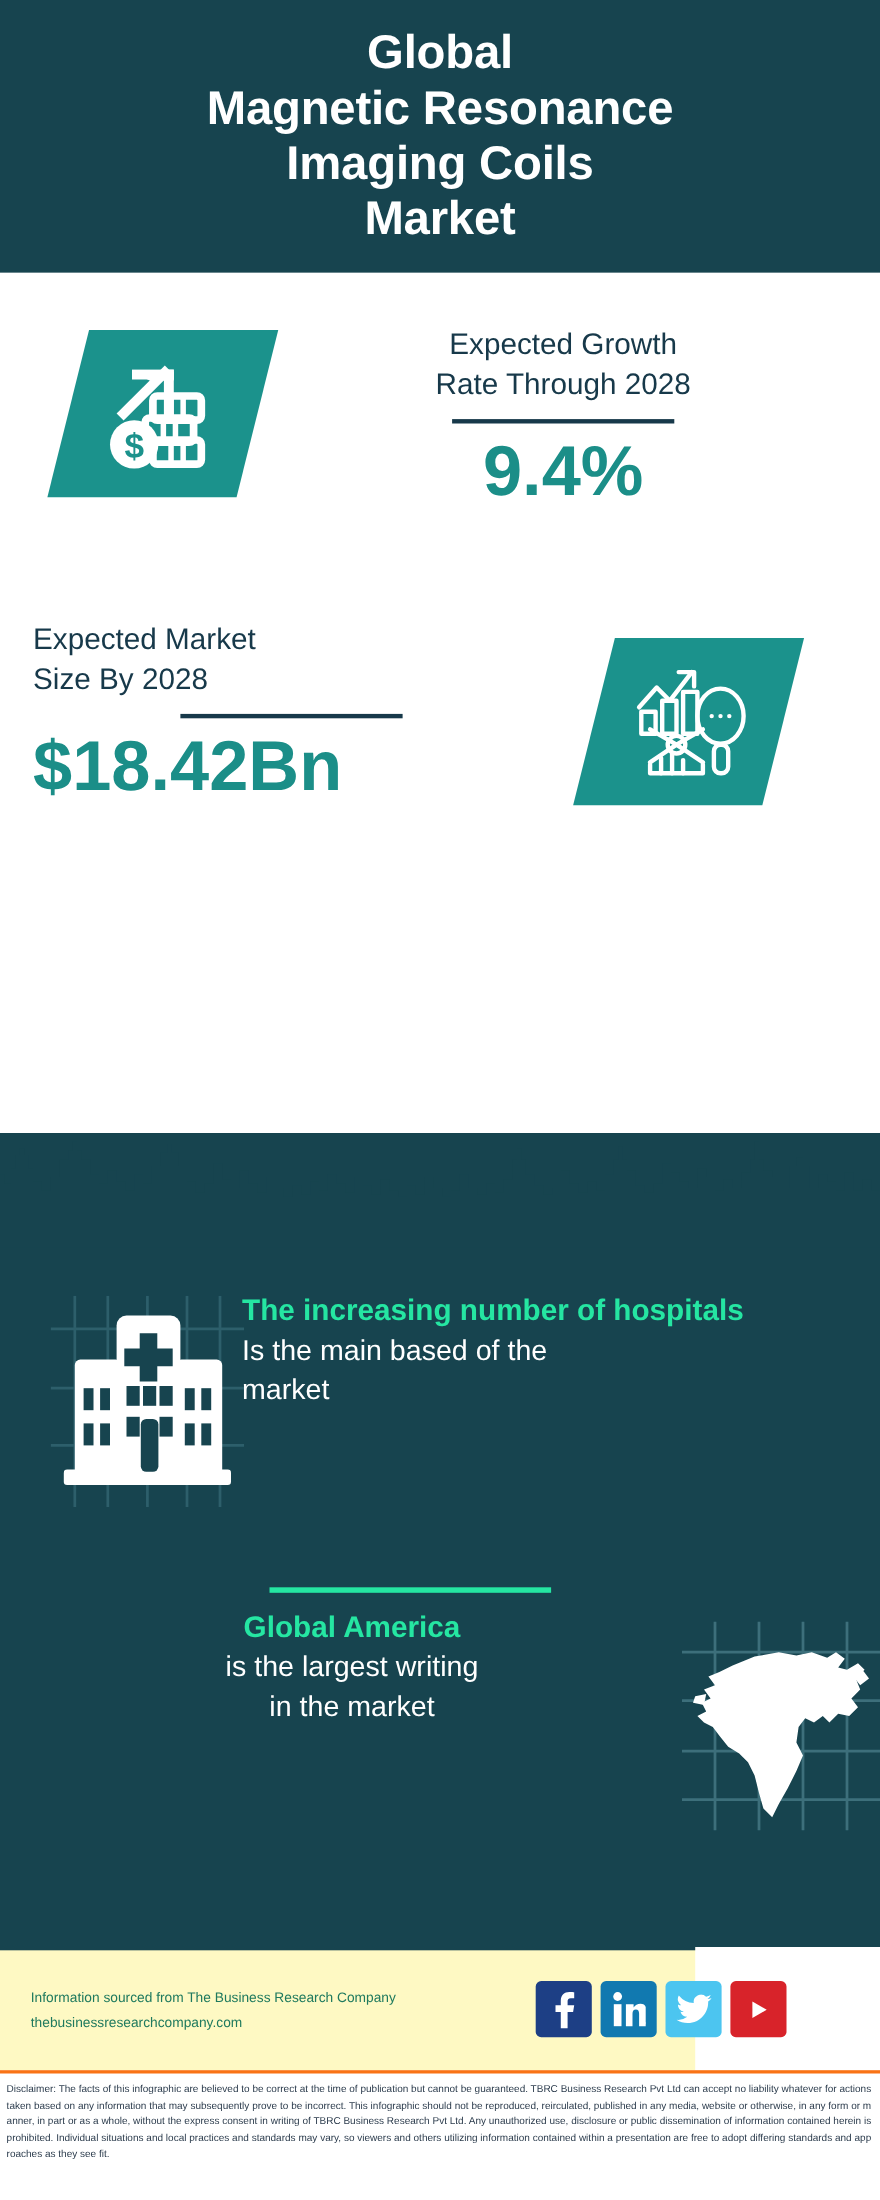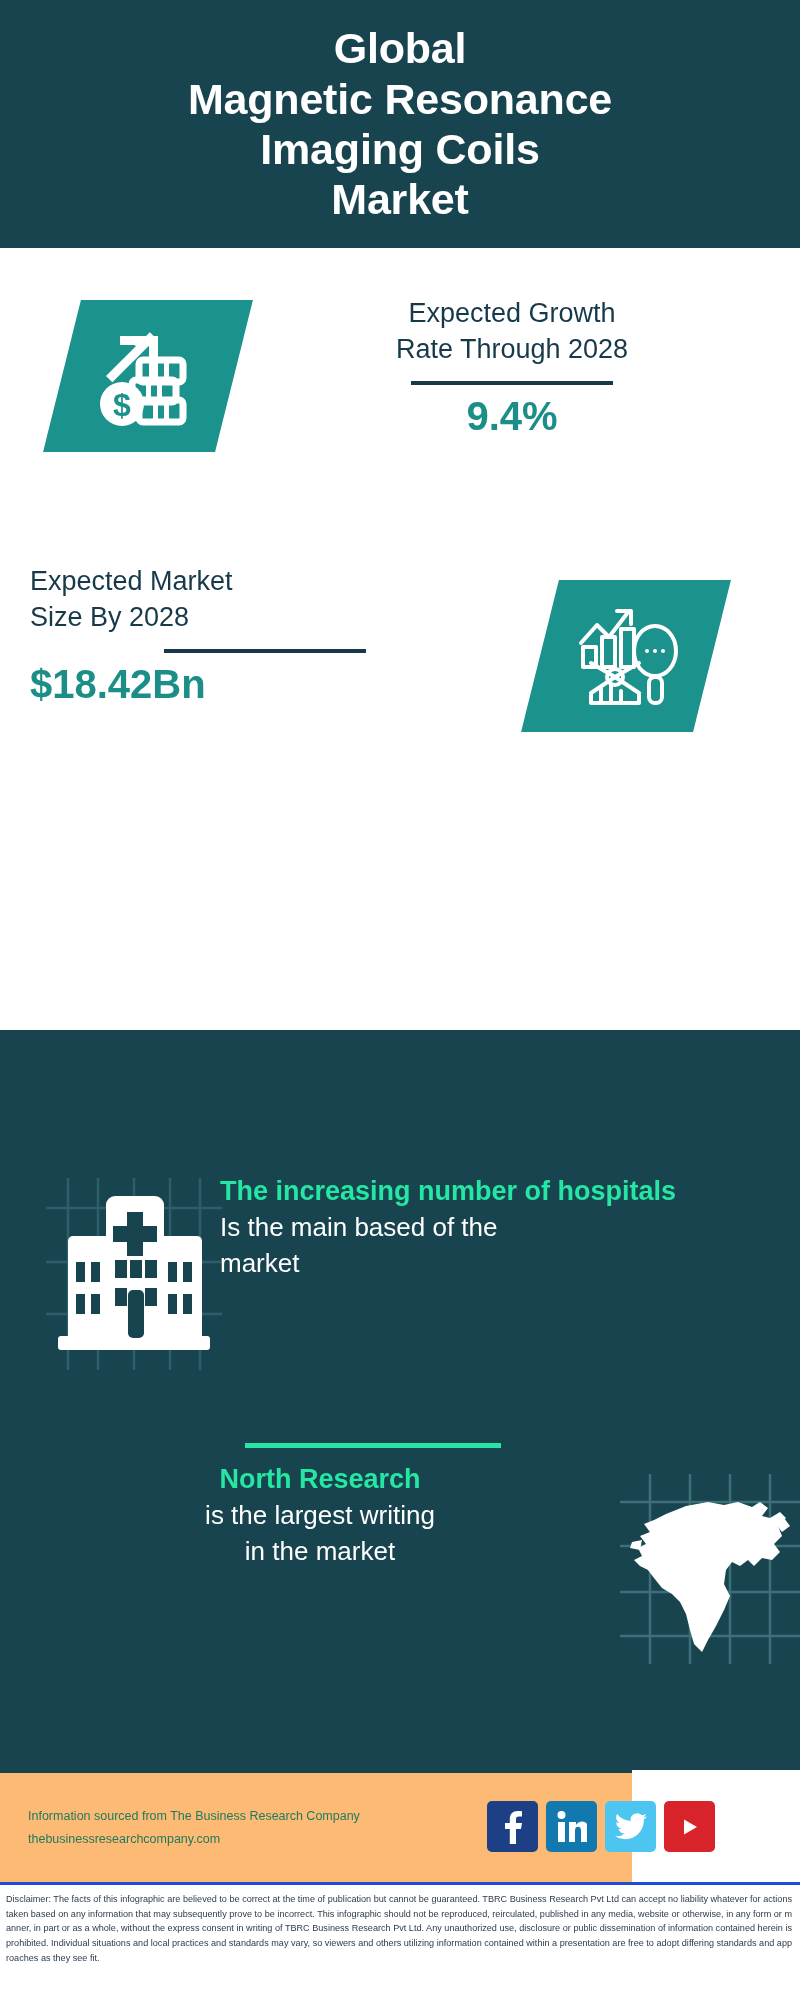--- a/index.html
+++ b/index.html
@@ -44,21 +44,21 @@
     text-align:center;
   }
   .stat-label {
     color:#17394a; font-size:27px; font-weight:normal; line-height:1.32;
     white-space:pre-line;
   }
   .rule-dark {
     width:202px; height:4px; background:#17394a; margin:14px auto 10px auto;
   }
   .stat-value {
-    color:#1b8e88; font-size:40px; font-weight:bold; line-height:1.05;
+    color:#1b8e88; font-size:64px; font-weight:bold; line-height:1.05;
   }
 
   
   #size-text-block {
     position:absolute; left:30px; top:316px; width:470px; text-align:left;
   }
   #size-icon { left:540px; top:332px; width:172px; height:152px; }
 
   
   #dark-panel {
@@ -96,39 +96,39 @@
     position:absolute; left:0; top:1462px; width:800px; height:220px;
   }
   #region-text {
     position:absolute; left:40px; top:0px; width:560px; text-align:center;
   }
   #map-icon { position:absolute; left:620px; top:12px; width:186px; height:190px; }
 
   
   #footer {
     position:absolute; left:0; top:1770px; width:632px; height:112px;
-    background:#fdba74; border-top:3px solid #17444f;
+    background:#fef9c3; border-top:3px solid #17444f;
   }
   #source-text {
     position:absolute; left:28px; top:32px; width:480px;
     color:#1f7a5e; font-size:12.5px; line-height:1.85;
     white-space:pre-line;
   }
   .social {
     position:absolute; top:28px; width:51px; height:51px; border-radius:5px;
     display:flex; align-items:center; justify-content:center;
   }
   #fb { left:487px; background:#1d3f85; }
   #li { left:546px; background:#1179b0; }
   #tw { left:605px; background:#4cc5f0; }
   #yt { left:664px; background:#d8232a; }
 
   #disclaimer {
     position:absolute; left:0; top:1882px; width:800px; height:118px;
-    background:#ffffff; border-top:3px solid #1d4ed8;
+    background:#ffffff; border-top:3px solid #f97316;
     padding:7px 8px 0 6px;
   }
   #disclaimer-text {
     color:#2c3c4d; font-size:9.1px; line-height:1.62; text-align:justify;
     word-break:break-all;
   }
 </style>
 </head>
 <body>
 
@@ -279,21 +279,21 @@
     <div class="accent-line1">The increasing number of hospitals</div>
     <div class="body-line">Is the main based of the
 market</div>
   </div>
 </div>
 
 <div id="mid-divider"></div>
 
 <div id="region-row">
   <div id="region-text">
-    <div class="accent-line1">North Research</div>
+    <div class="accent-line1">Global America</div>
     <div class="body-line">is the largest writing
 in the market</div>
   </div>
 
   <svg id="map-icon" viewBox="0 0 186 190">
     <g stroke="#3d6f7b" stroke-width="2.5">
       <line x1="30" y1="0" x2="30" y2="190"></line>
       <line x1="70" y1="0" x2="70" y2="190"></line>
       <line x1="110" y1="0" x2="110" y2="190"></line>
       <line x1="150" y1="0" x2="150" y2="190"></line>

